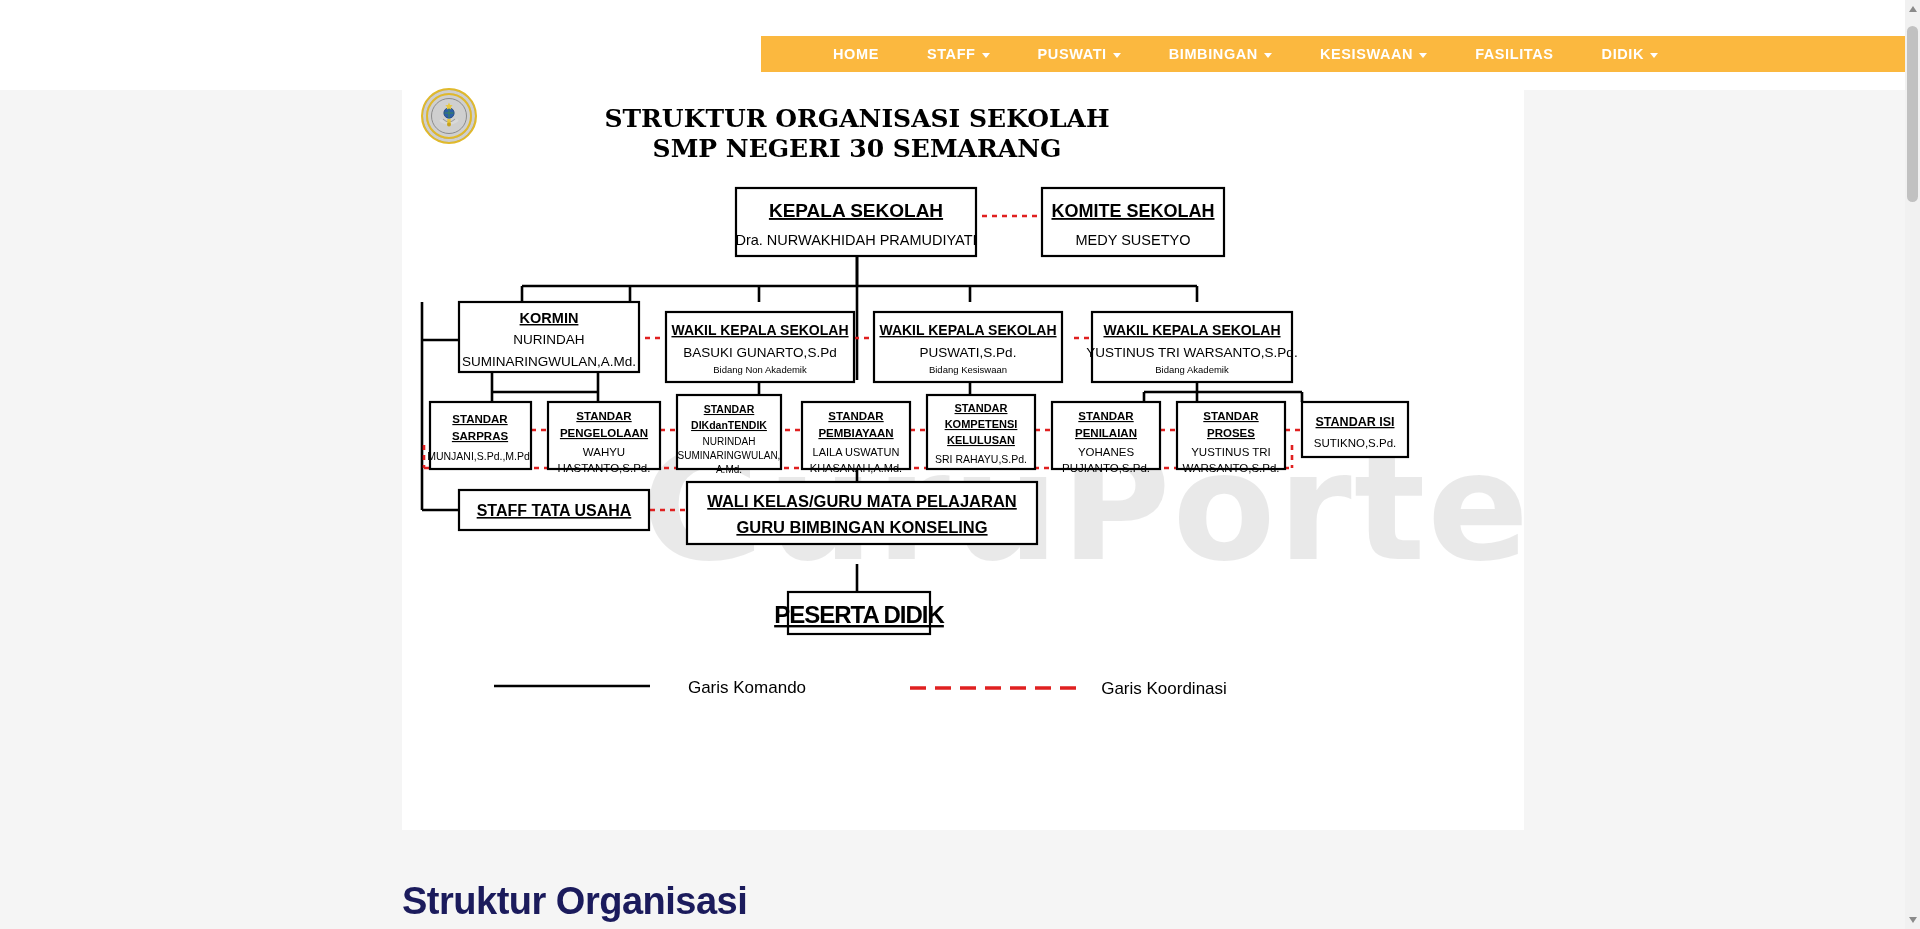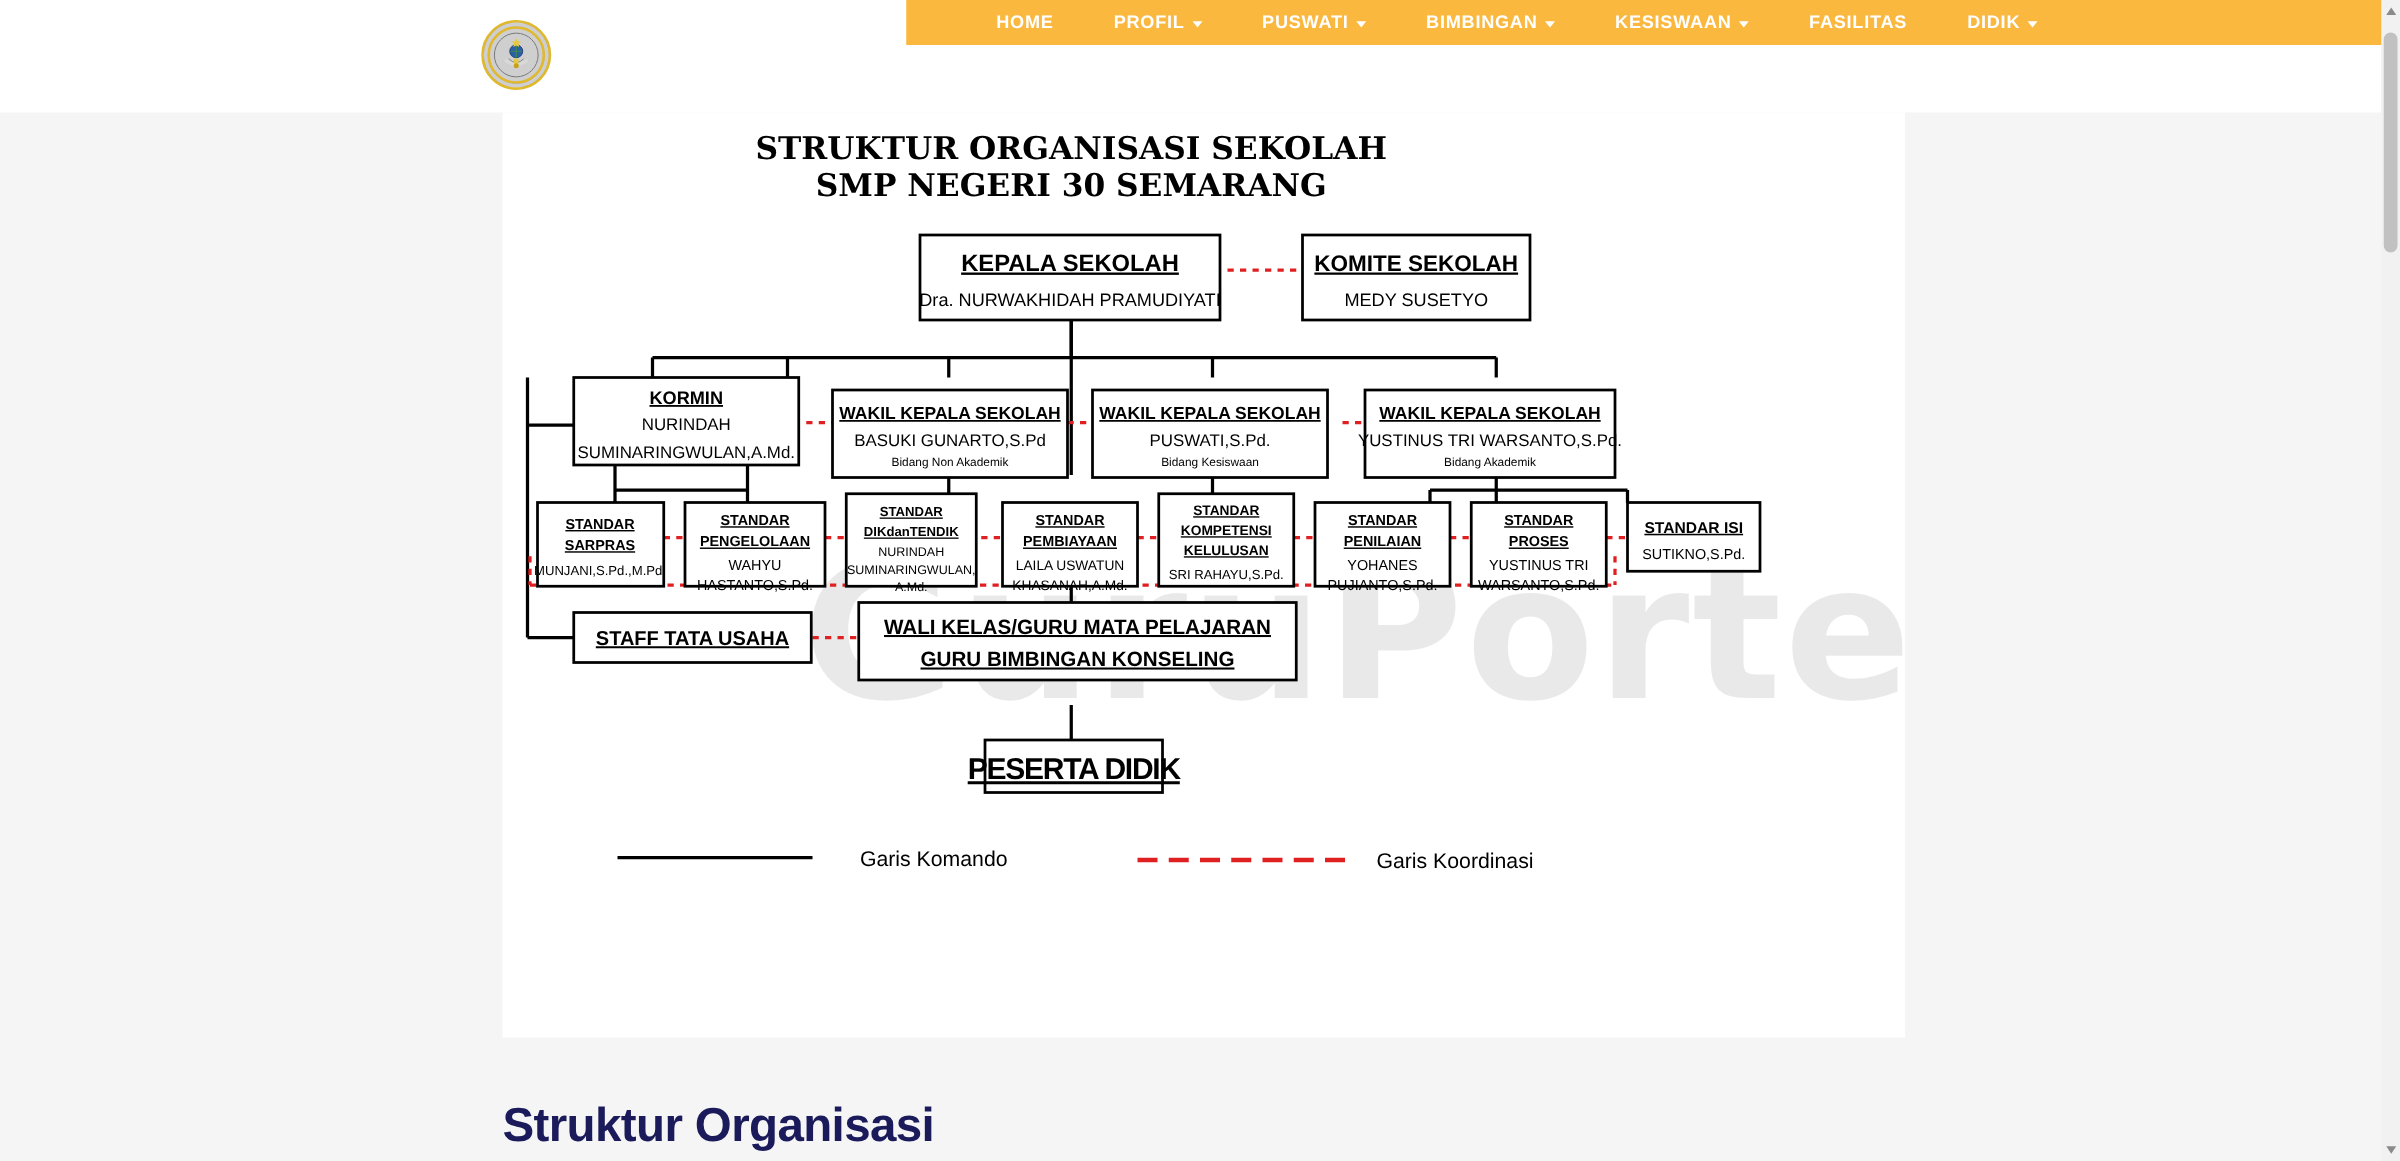--- a/index.html
+++ b/index.html
@@ -8,22 +8,23 @@
   body {
     font-family: "Liberation Sans", sans-serif;
     background: #ffffff;
     position: relative;
   }
 
   
   .site-header {
     position: absolute; top: 0; left: 0;
     width: 1920px; height: 72px;
-    display: flex; align-items: flex-start;
+    display: flex; align-items: flex-end;
     z-index: 20;
+    padding-left: 36px;
   }
   .header-left {
     width: 725px;
     background: #1b1b38;
     display: flex; align-items: center; justify-content: flex-end;
     padding-right: 16px;
     position: relative;
   }
   .brand-logo {
     width: 56px; height: 56px; border-radius: 50%;
@@ -157,21 +158,21 @@
         <circle cx="23" cy="31.6" r="2" fill="#c7a11c"></circle>
       </svg>
     </div>
   </div>
   <div class="header-right">
     <nav class="nav">
       <div class="nav-item">
         <span>HOME</span>
       </div>
       <div class="nav-item">
-        <span>PROFIL</span>
+        <span>STAFF</span>
         <span class="caret"></span>
       </div>
       <div class="nav-item">
         <span>PUSWATI</span>
         <span class="caret"></span>
       </div>
       <div class="nav-item">
         <span>BIMBINGAN</span>
         <span class="caret"></span>
       </div>

